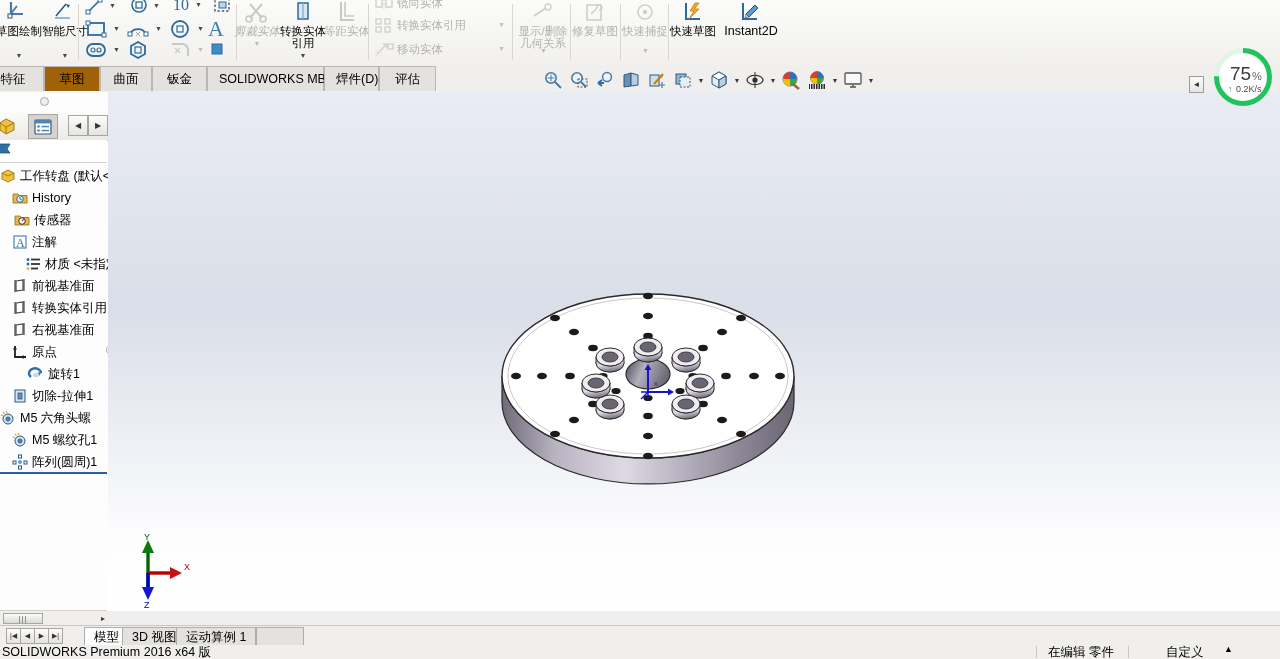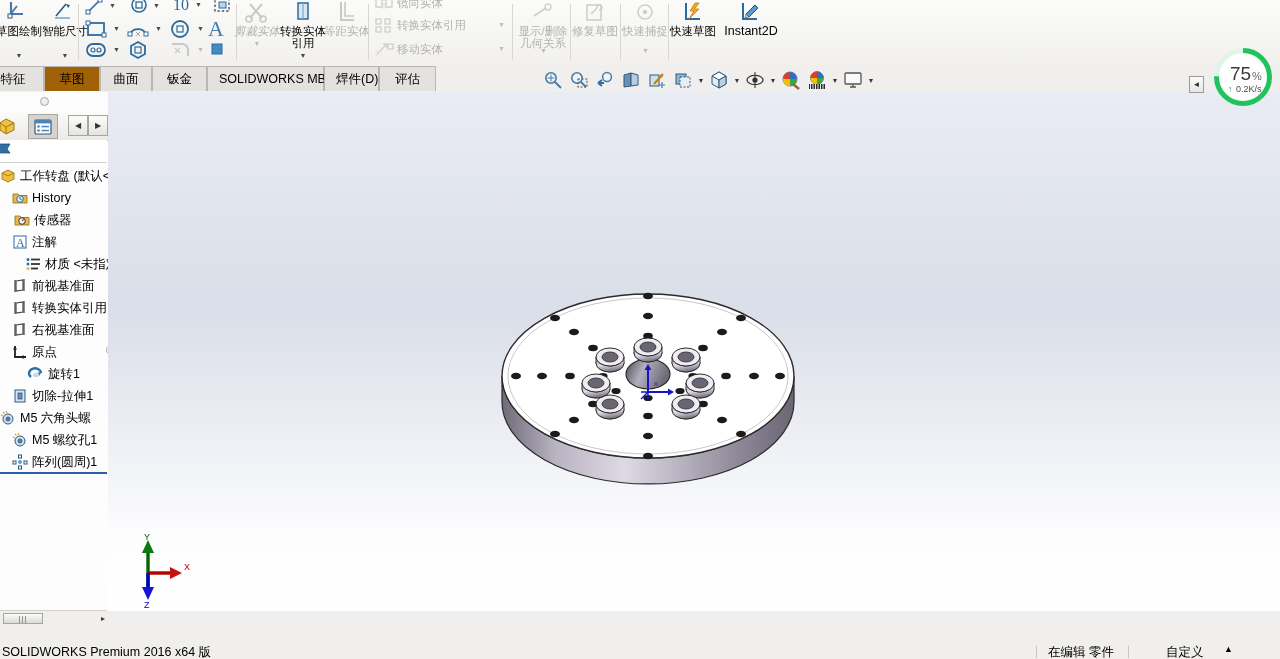--- a/index.html
+++ b/index.html
@@ -798,20 +798,32 @@
       <circle cx="31" cy="31" r="26.5" fill="none" stroke="#e0f5e8" stroke-width="5"></circle>
       <circle cx="31" cy="31" r="26.5" fill="none" stroke="#22c35e" stroke-width="5" stroke-dasharray="124.9 41.6" stroke-dashoffset="0" transform="rotate(-90 31 31)" stroke-linecap="butt"></circle>
       <circle cx="31" cy="31" r="22" fill="#ffffff"></circle>
       <text x="18" y="34" font-family="Liberation Sans, sans-serif" font-size="19" fill="#3a3a3a" id="np">75</text>
       <text x="40" y="34" font-family="Liberation Sans, sans-serif" font-size="11" fill="#6a6a6a" id="npu">%</text>
       <text x="16" y="46" font-family="Liberation Sans, sans-serif" font-size="8.5" fill="#2f9e50" id="nar">↑</text>
       <text x="24" y="46" font-family="Liberation Sans, sans-serif" font-size="9" fill="#4a4a4a" id="nsp">0.2K/s</text>
     </svg>
   </div>
 
+  <div class="docbar">
+    <div class="navbtns">
+      <div class="navb">|◀</div>
+      <div class="navb">◀</div>
+      <div class="navb">▶</div>
+      <div class="navb">▶|</div>
+    </div>
+    <div class="dtab active" style="left:84px;">模型</div>
+    <div class="dtab" style="left:122px;">3D 视图</div>
+    <div class="dtab" style="left:176px;">运动算例 1</div>
+    <div class="dtab" style="left:256px;width:48px;"></div>
+  </div>
 
   <div class="statusbar">
     <div class="st-txt" style="left:2px;">SOLIDWORKS Premium 2016 x64 版</div>
     <div class="st-sep" style="left:1036px;"></div>
     <div class="st-txt" style="left:1048px;">在编辑 零件</div>
     <div class="st-sep" style="left:1128px;"></div>
     <div class="st-txt" style="left:1166px;">自定义</div>
     <div class="st-txt" style="left:1224px;font-size:9px;">▲</div>
   </div>
 

